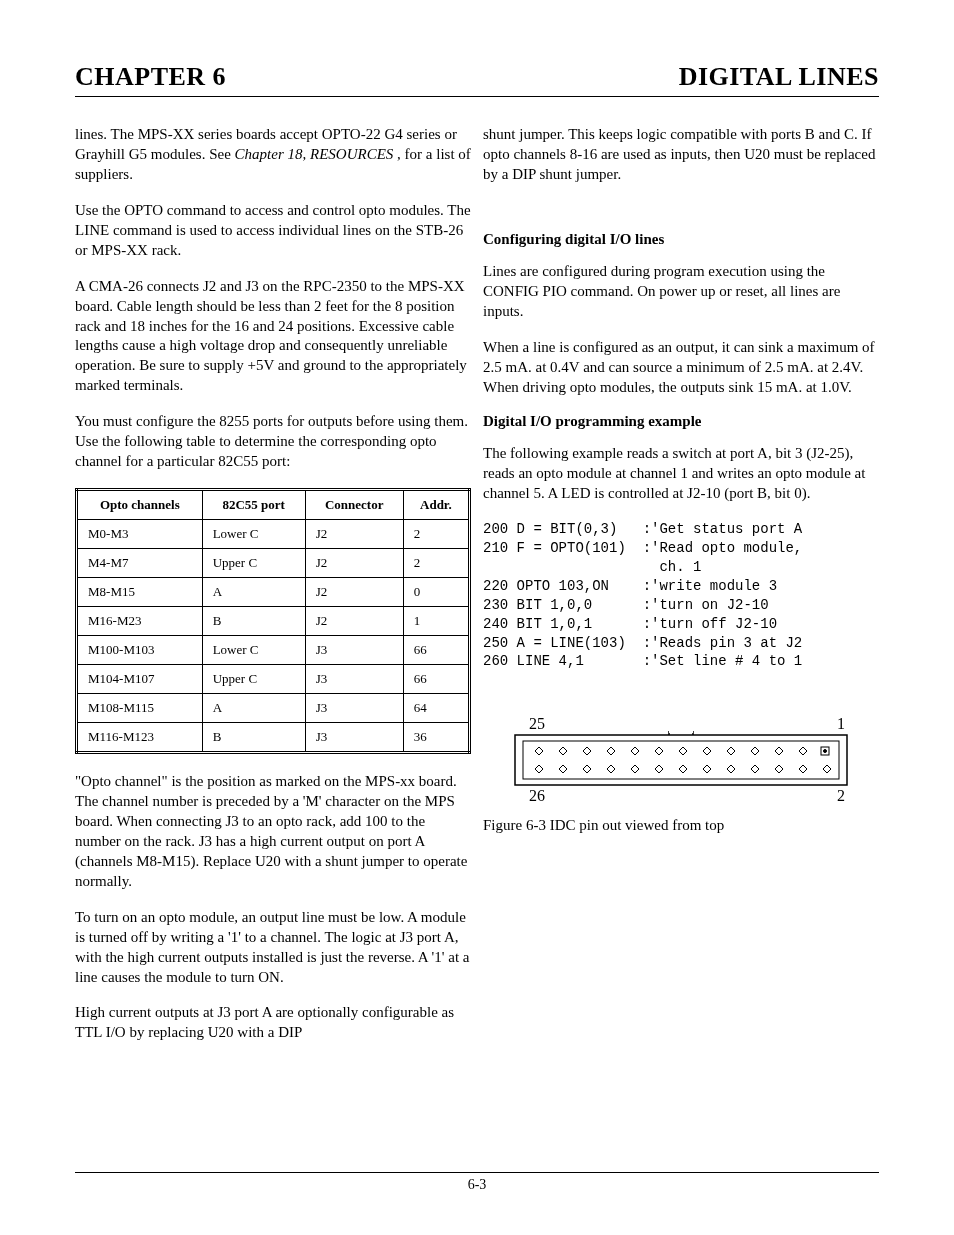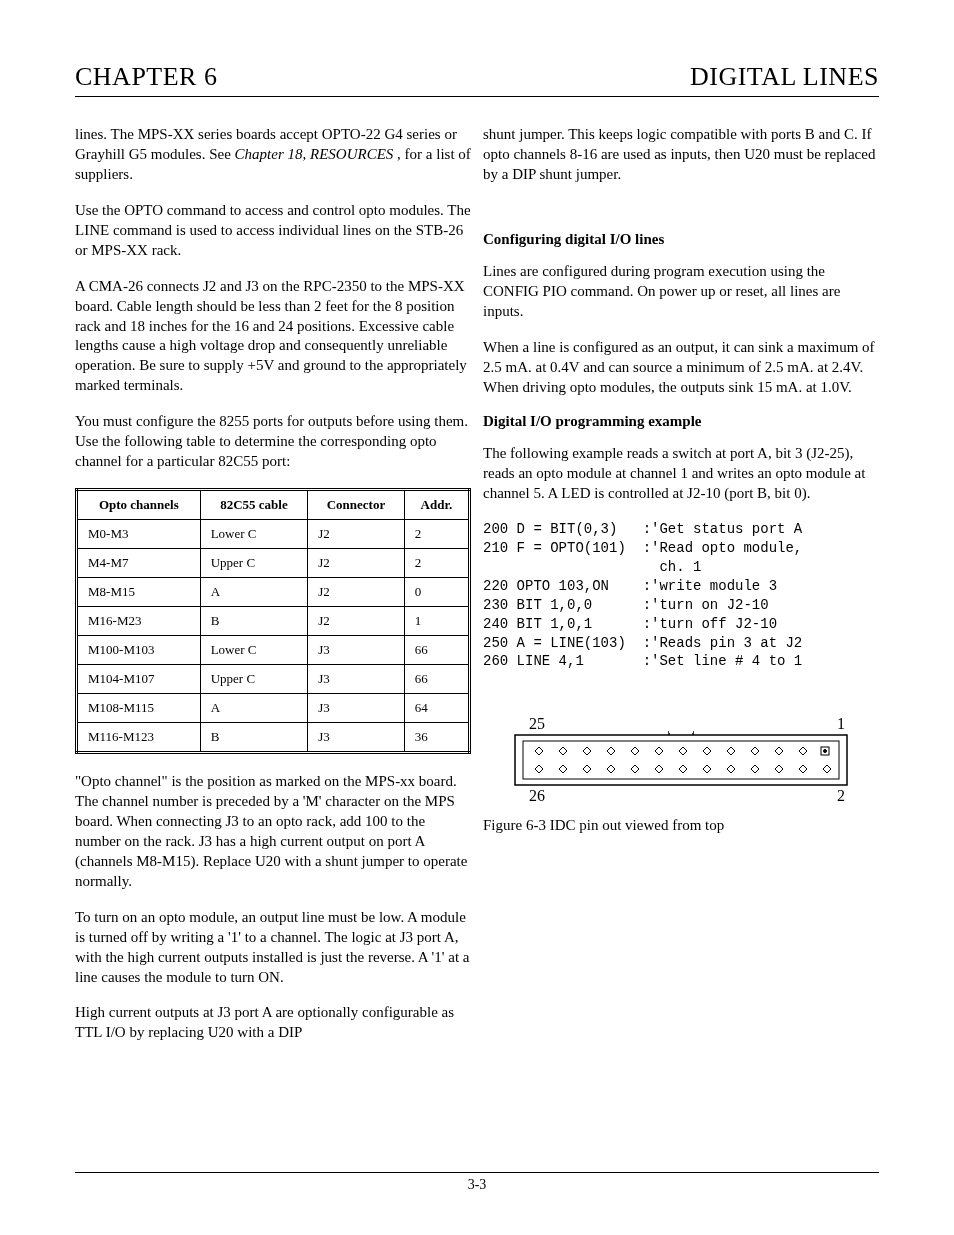--- a/index.html
+++ b/index.html
@@ -20,26 +20,26 @@
   .header-row {
     display: flex;
     justify-content: space-between;
     align-items: baseline;
     border-bottom: 1px solid #000;
     padding-bottom: 4px;
     margin-bottom: 28px;
   }
   .header-left {
     font-size: 26px;
-    font-weight: normal;
+    font-weight: bold;
     letter-spacing: 0.5px;
   }
   .header-right {
     font-size: 26px;
-    font-weight: normal;
+    font-weight: bold;
     letter-spacing: 0.5px;
   }
   .columns {
     display: flex;
     gap: 12px;
   }
   .col {
     width: 50%;
   }
   .para {
@@ -118,21 +118,21 @@
         <span>lines.  The MPS-XX series boards accept OPTO-22 G4 series or Grayhill G5 modules.  See </span><span class="italic">Chapter 18, RESOURCES</span><span> , for a list of suppliers.</span>
       </p>
       <p class="para">Use the OPTO command to access and control opto modules.  The LINE command is used to access individual lines on the STB-26 or MPS-XX rack.</p>
       <p class="para">A CMA-26 connects J2 and J3 on the RPC-2350 to the MPS-XX board.  Cable length should be less than 2 feet for the 8 position rack and 18 inches for the 16 and 24 positions.  Excessive cable lengths cause a high voltage drop and consequently unreliable operation.  Be sure to supply +5V and ground to the appropriately marked terminals.</p>
       <p class="para">You must configure the 8255 ports for outputs before using them.  Use the following table to determine the corresponding opto channel for a particular 82C55 port:</p>
 
       <table class="opto-table opto-table-outer">
         <thead>
           <tr>
             <th>Opto channels</th>
-            <th>82C55 cable</th>
+            <th>82C55 port</th>
             <th>Connector</th>
             <th>Addr.</th>
           </tr>
         </thead>
         <tbody>
           <tr>
             <td>M0-M3</td>
             <td>Lower C</td>
             <td>J2</td>
             <td>2</td>
@@ -261,15 +261,15 @@
               <path d="M322 58 l4 -4 l4 4 l-4 4 z"></path>
             </g>
           </g>
         </svg>
         <div class="figure-caption">Figure 6-3 IDC pin out viewed from top</div>
       </div>
     </div>
   </div>
 
   <div class="footer">
-    <span>3-3</span>
+    <span>6-3</span>
   </div>
 </div>
 
 </body></html>

